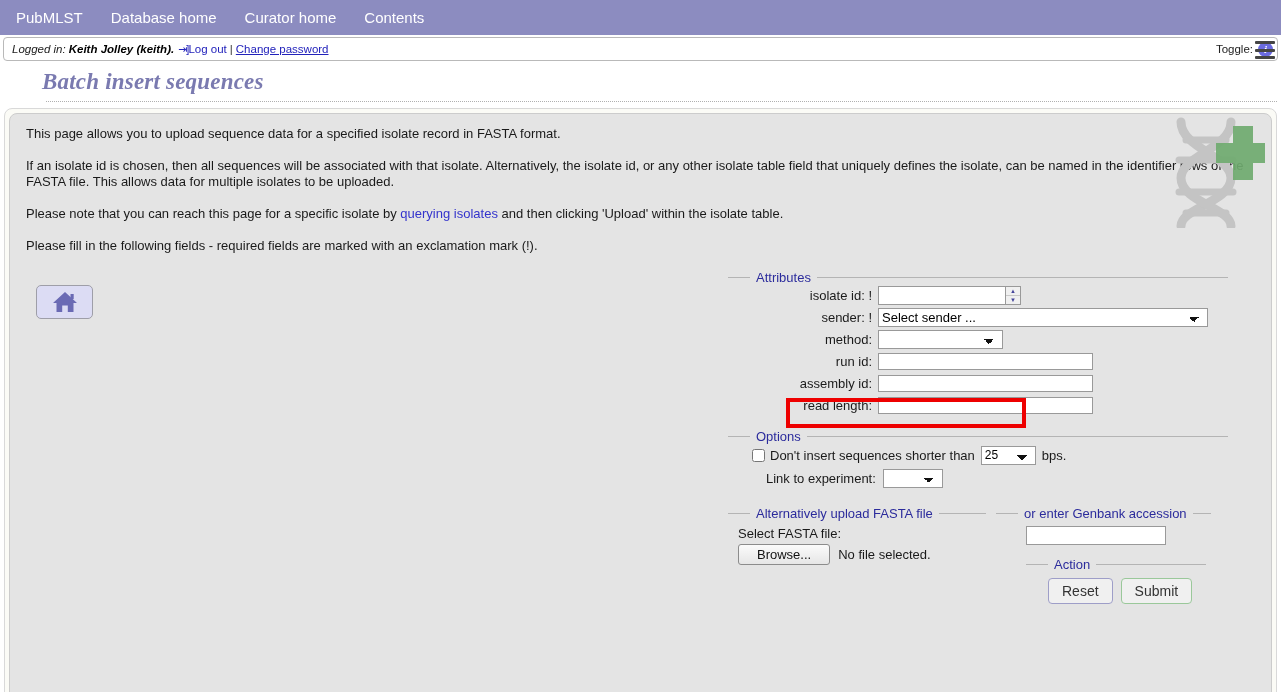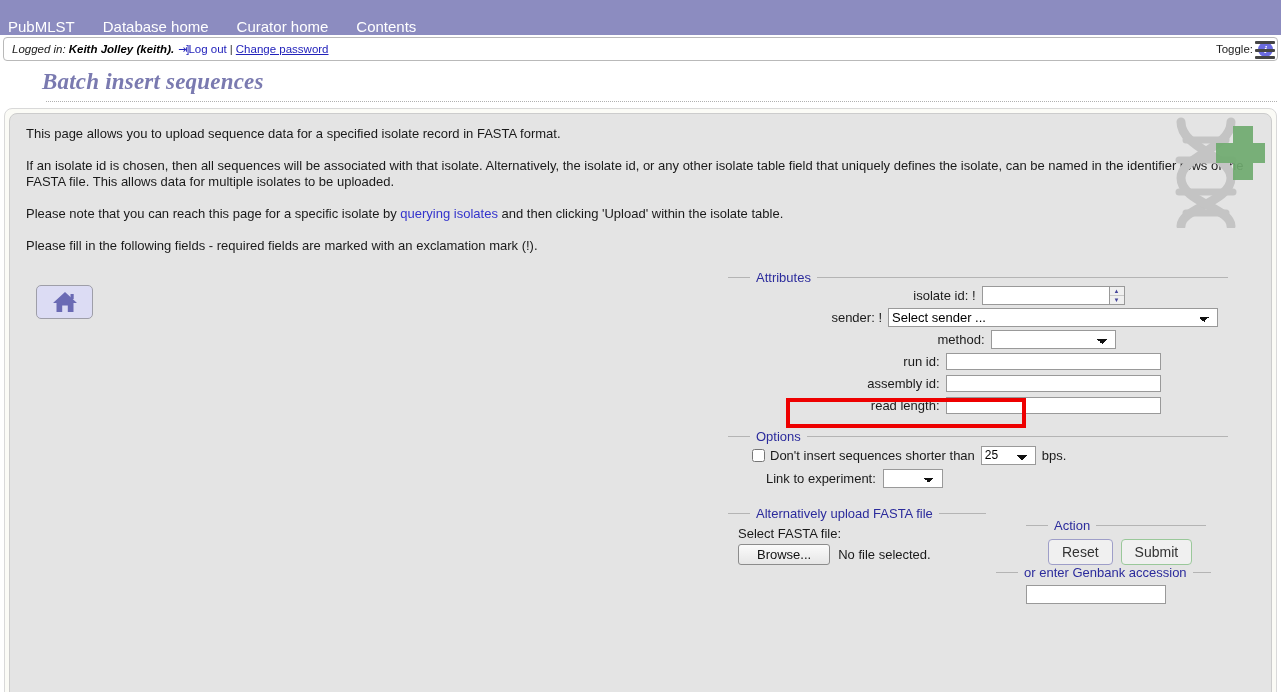--- a/index.html
+++ b/index.html
@@ -15,22 +15,22 @@
     color: #222222;
     overflow: hidden;
     position: relative;
   }
 
   
   #topnav {
     height: 35px;
     background: #8c8cc0;
     display: flex;
-    align-items: flex-end;
-    padding-left: 8px;
+    align-items: center;
+    padding-left: 16px;
     box-sizing: border-box;
   }
   .nav-item {
     color: #ffffff;
     font-size: 15px;
     margin-right: 28px;
     text-decoration: none;
     white-space: nowrap;
     cursor: pointer;
   }
@@ -219,21 +219,20 @@
   #right-col {
     position: absolute;
     left: 702px; top: 0;
     width: 500px;
   }
   .field-row {
     display: flex;
     align-items: center;
     height: 21px;
     margin-bottom: 1px;
-    justify-content: center;
   }
   .field-label {
     width: 144px;
     text-align: right;
     padding-right: 6px;
     font-size: 13px;
     color: #1a1a1a;
     white-space: nowrap;
   }
   .txt-input {
@@ -490,31 +489,31 @@
             <div id="upload-body">
               <div class="sel-fasta-label">Select FASTA file:</div>
               <div class="file-row">
                 <button id="browse-btn">Browse...</button>
                 <span id="no-file-text">No file selected.</span>
               </div>
             </div>
           </fieldset>
 
           <div>
+            <fieldset class="fs" id="genbank-fs">
+              <legend class="lg">or enter Genbank accession</legend>
+              <input class="txt-input" id="genbank-input" type="text" value="" style="">
+            </fieldset>
+
             <fieldset class="fs" id="action-fs">
               <legend class="lg">Action</legend>
               <div id="action-body">
                 <button class="act-btn" id="reset-btn">Reset</button>
                 <button class="act-btn" id="submit-btn">Submit</button>
               </div>
             </fieldset>
-
-            <fieldset class="fs" id="genbank-fs">
-              <legend class="lg">or enter Genbank accession</legend>
-              <input class="txt-input" id="genbank-input" type="text" value="" style="">
-            </fieldset>
           </div>
         </div>
 
       </div>
     </div>
   </div>
 </div>
 
 </body></html>

